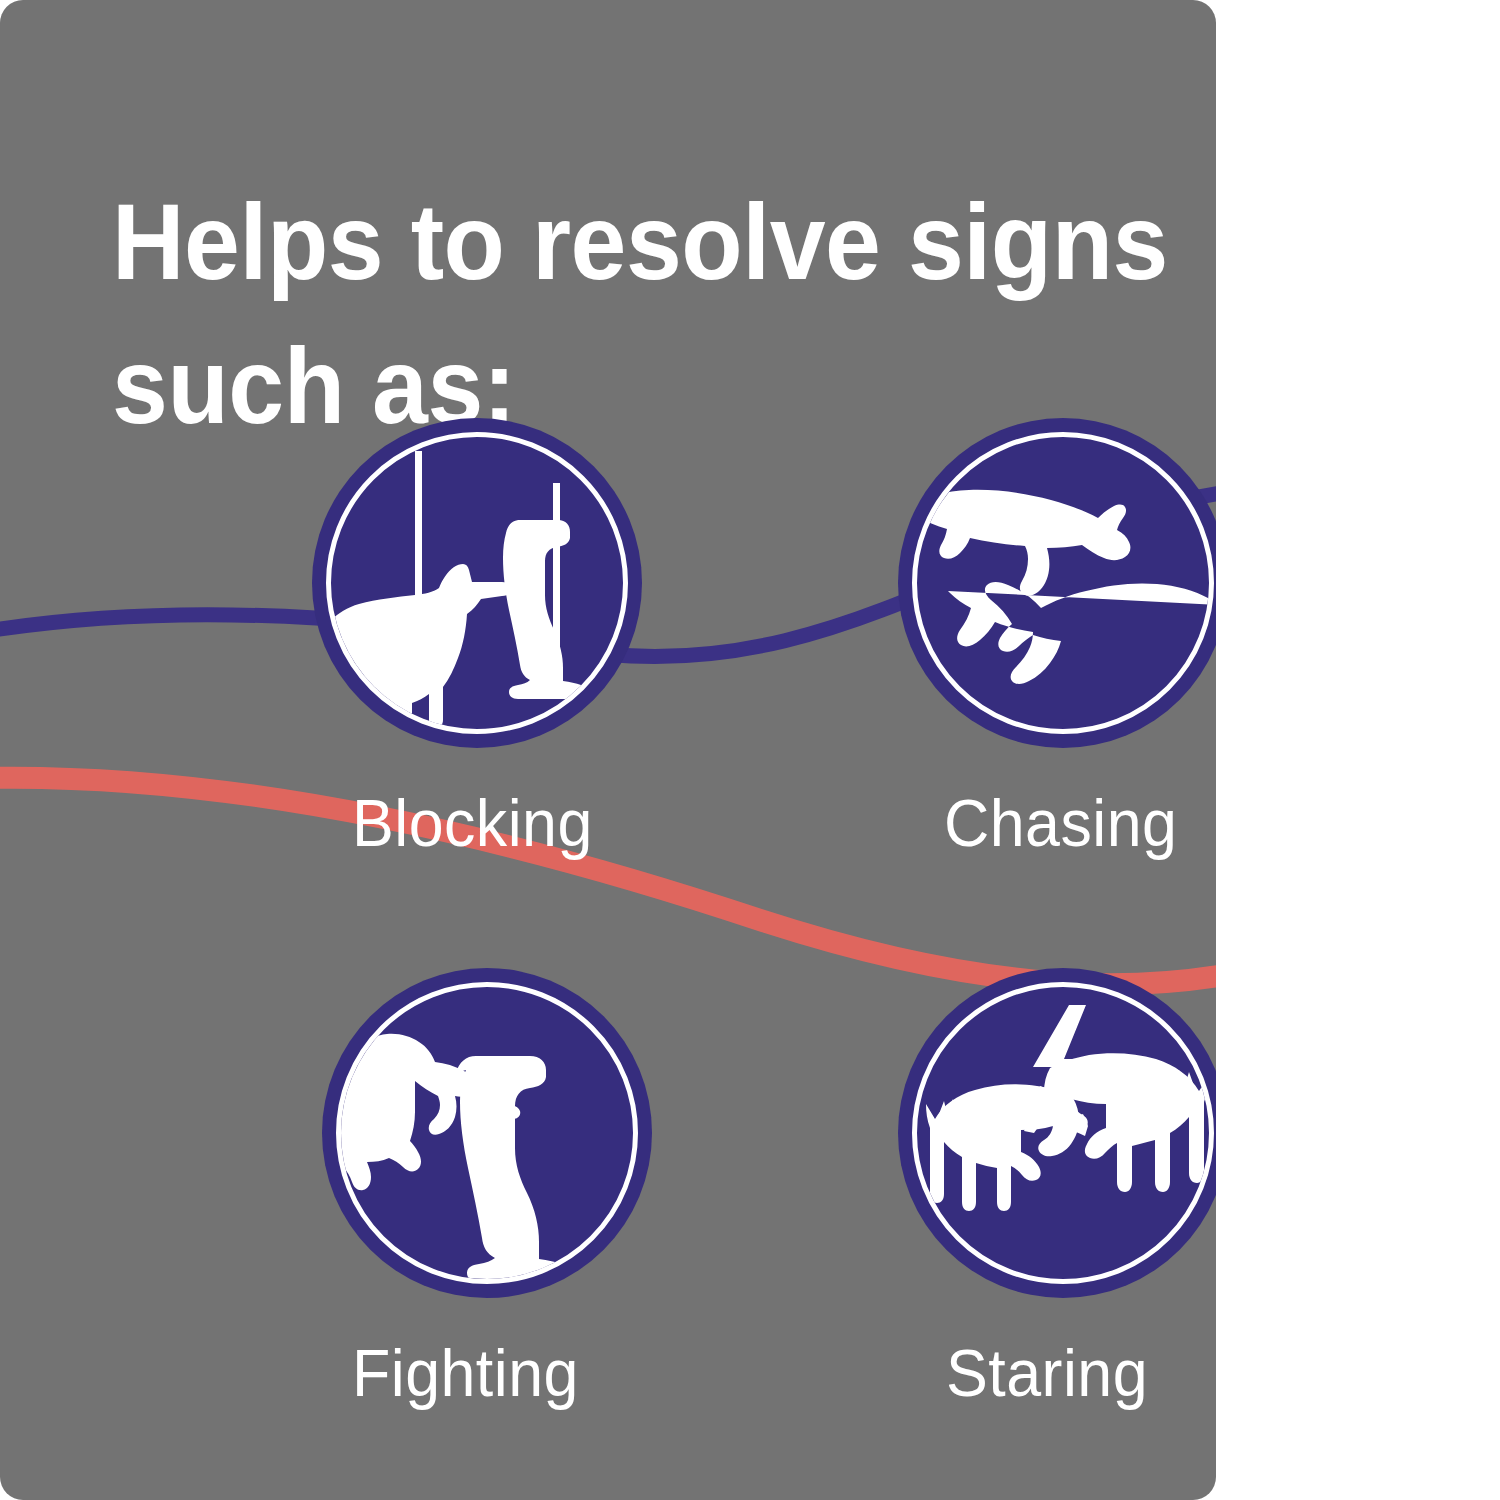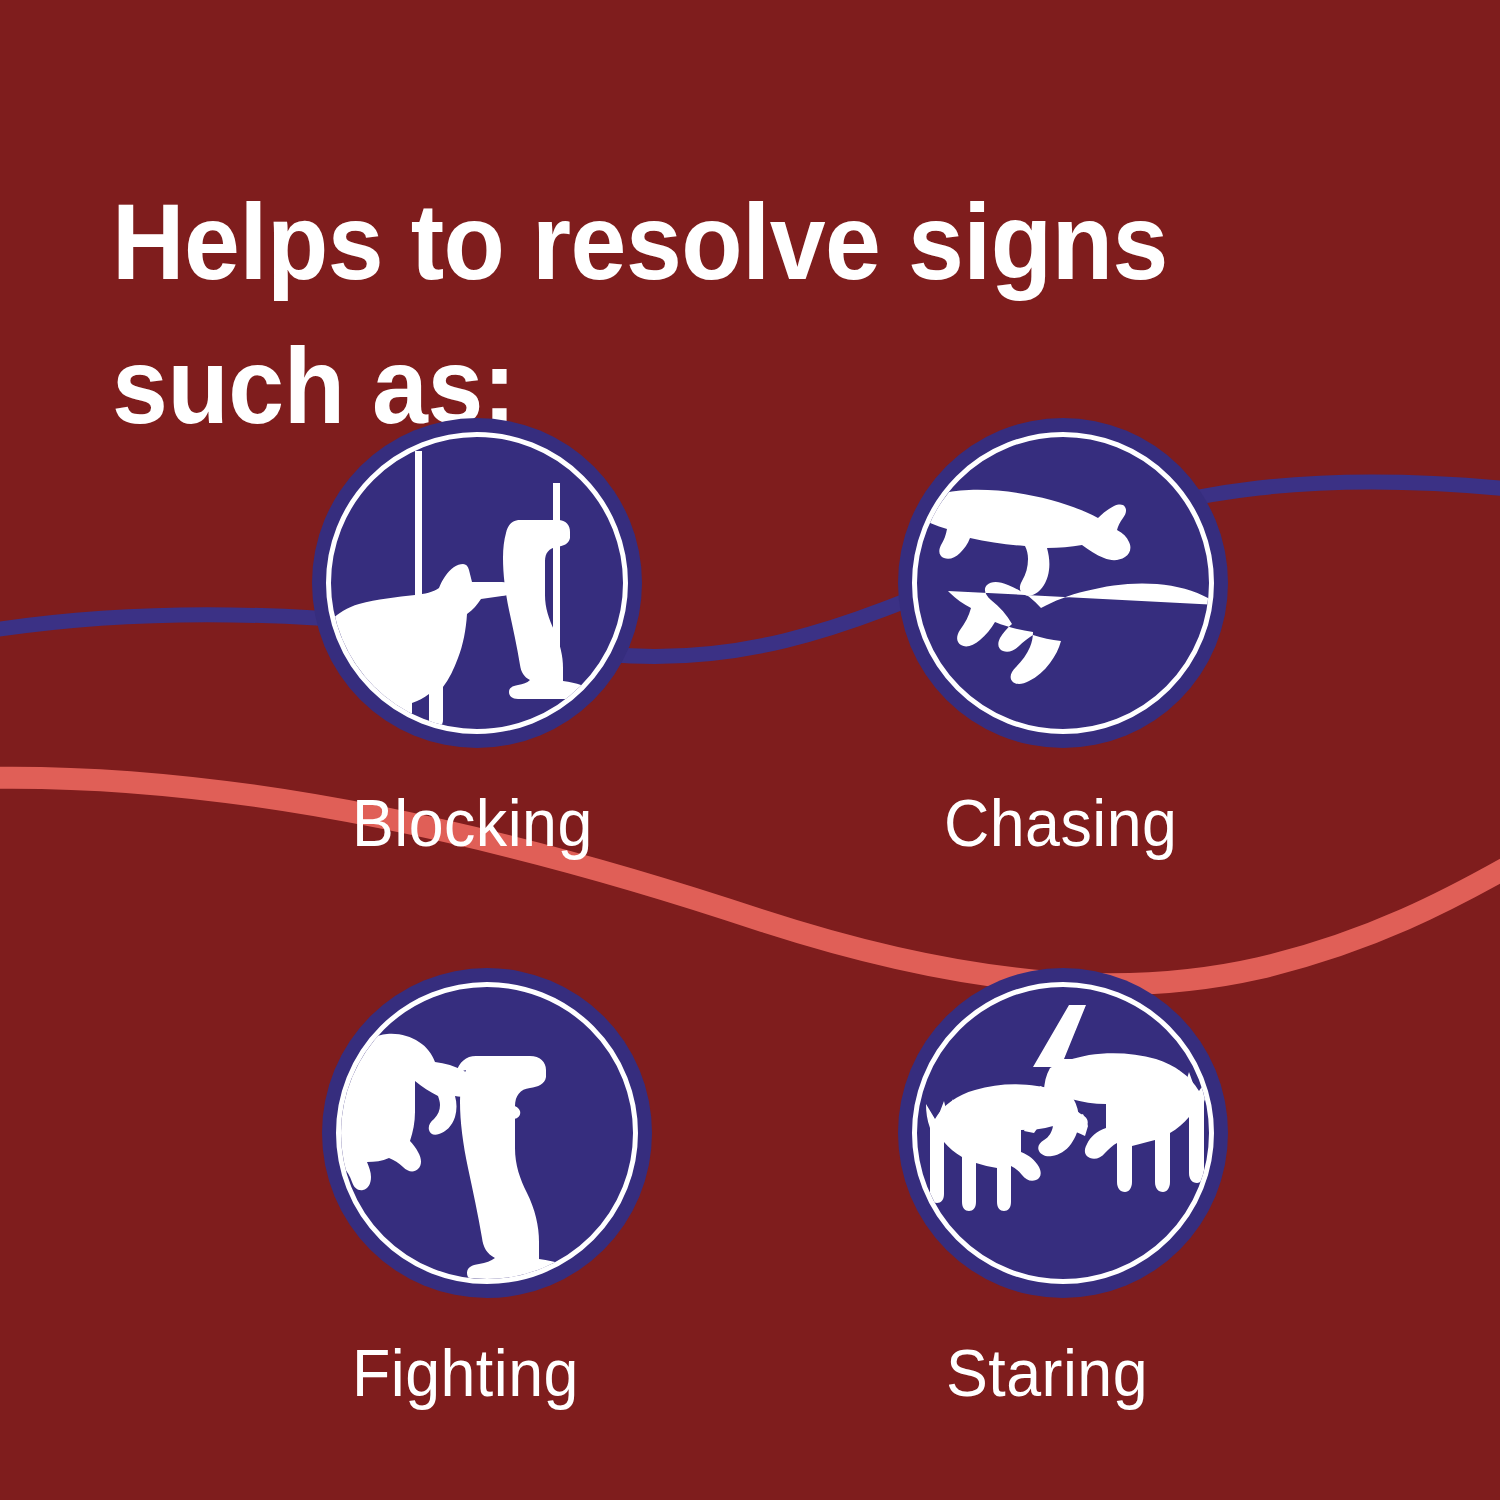--- a/index.html
+++ b/index.html
@@ -2,25 +2,26 @@
 <html><head>
 <meta charset="utf-8">
 <style>
   html, body {
     margin: 0;
     padding: 0;
     background: #ffffff;
   }
   #stage {
     position: relative;
-    width: 1500px;
+    width: 1216px;
     height: 1500px;
     overflow: hidden;
-    background: #7f1d1d;
+    background: #737373;
     font-family: "Liberation Sans", sans-serif;
+    border-radius: 23px;
   }
   #bg-waves {
     position: absolute;
     inset: 0;
     width: 1500px;
     height: 1500px;
     pointer-events: none;
   }
   #headline {
     position: absolute;

